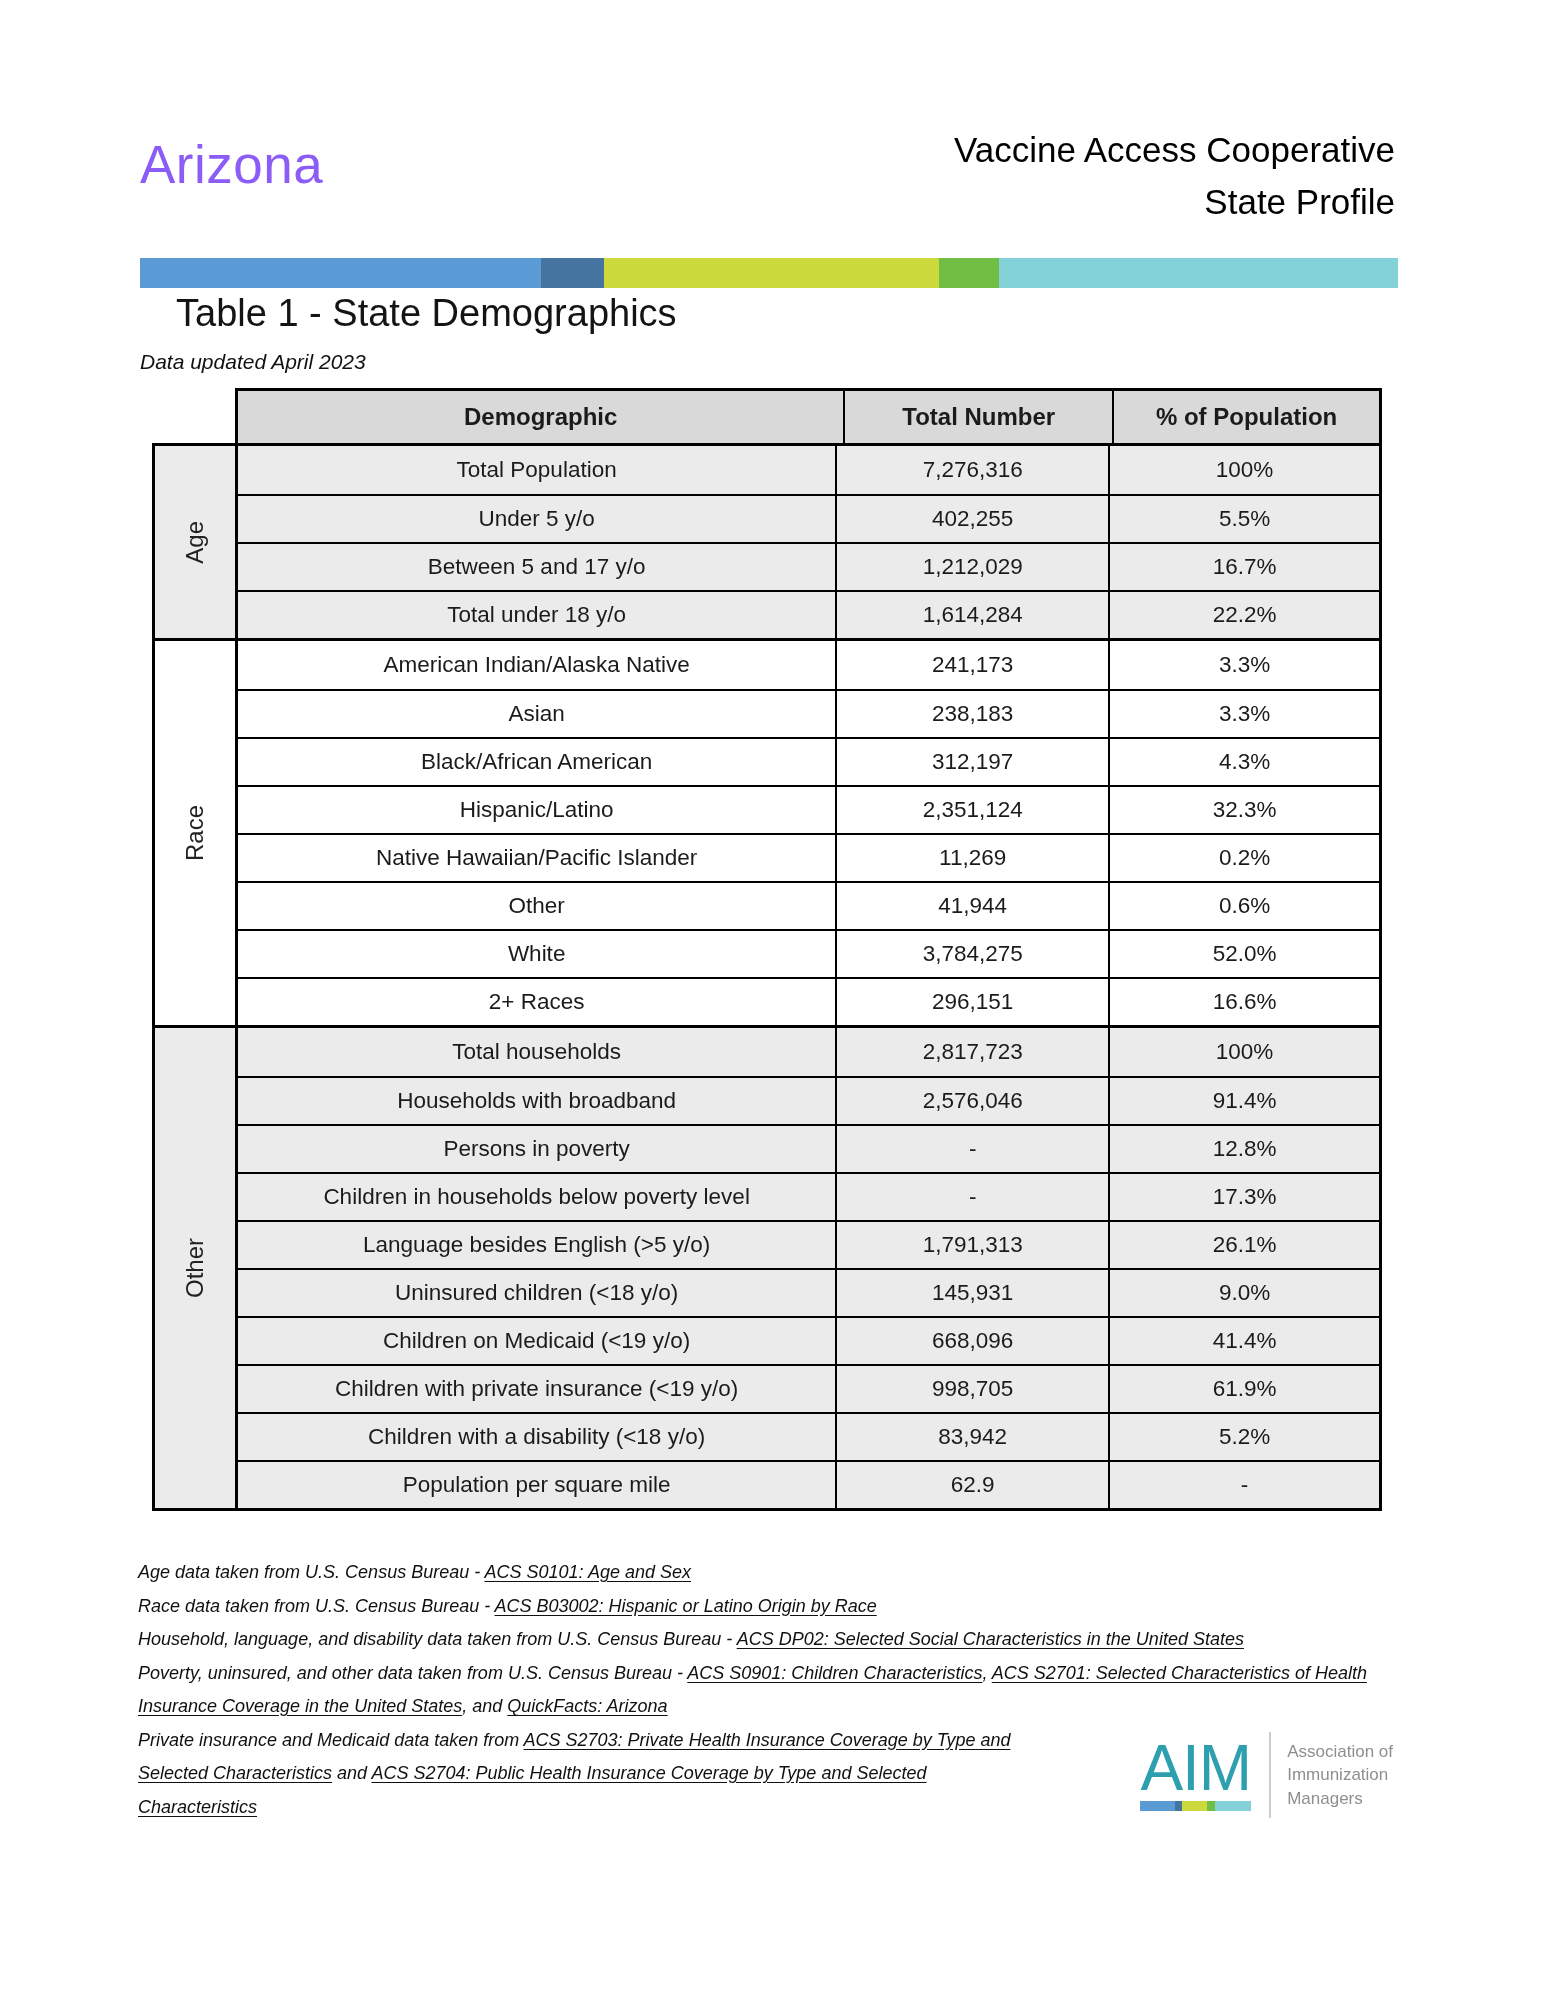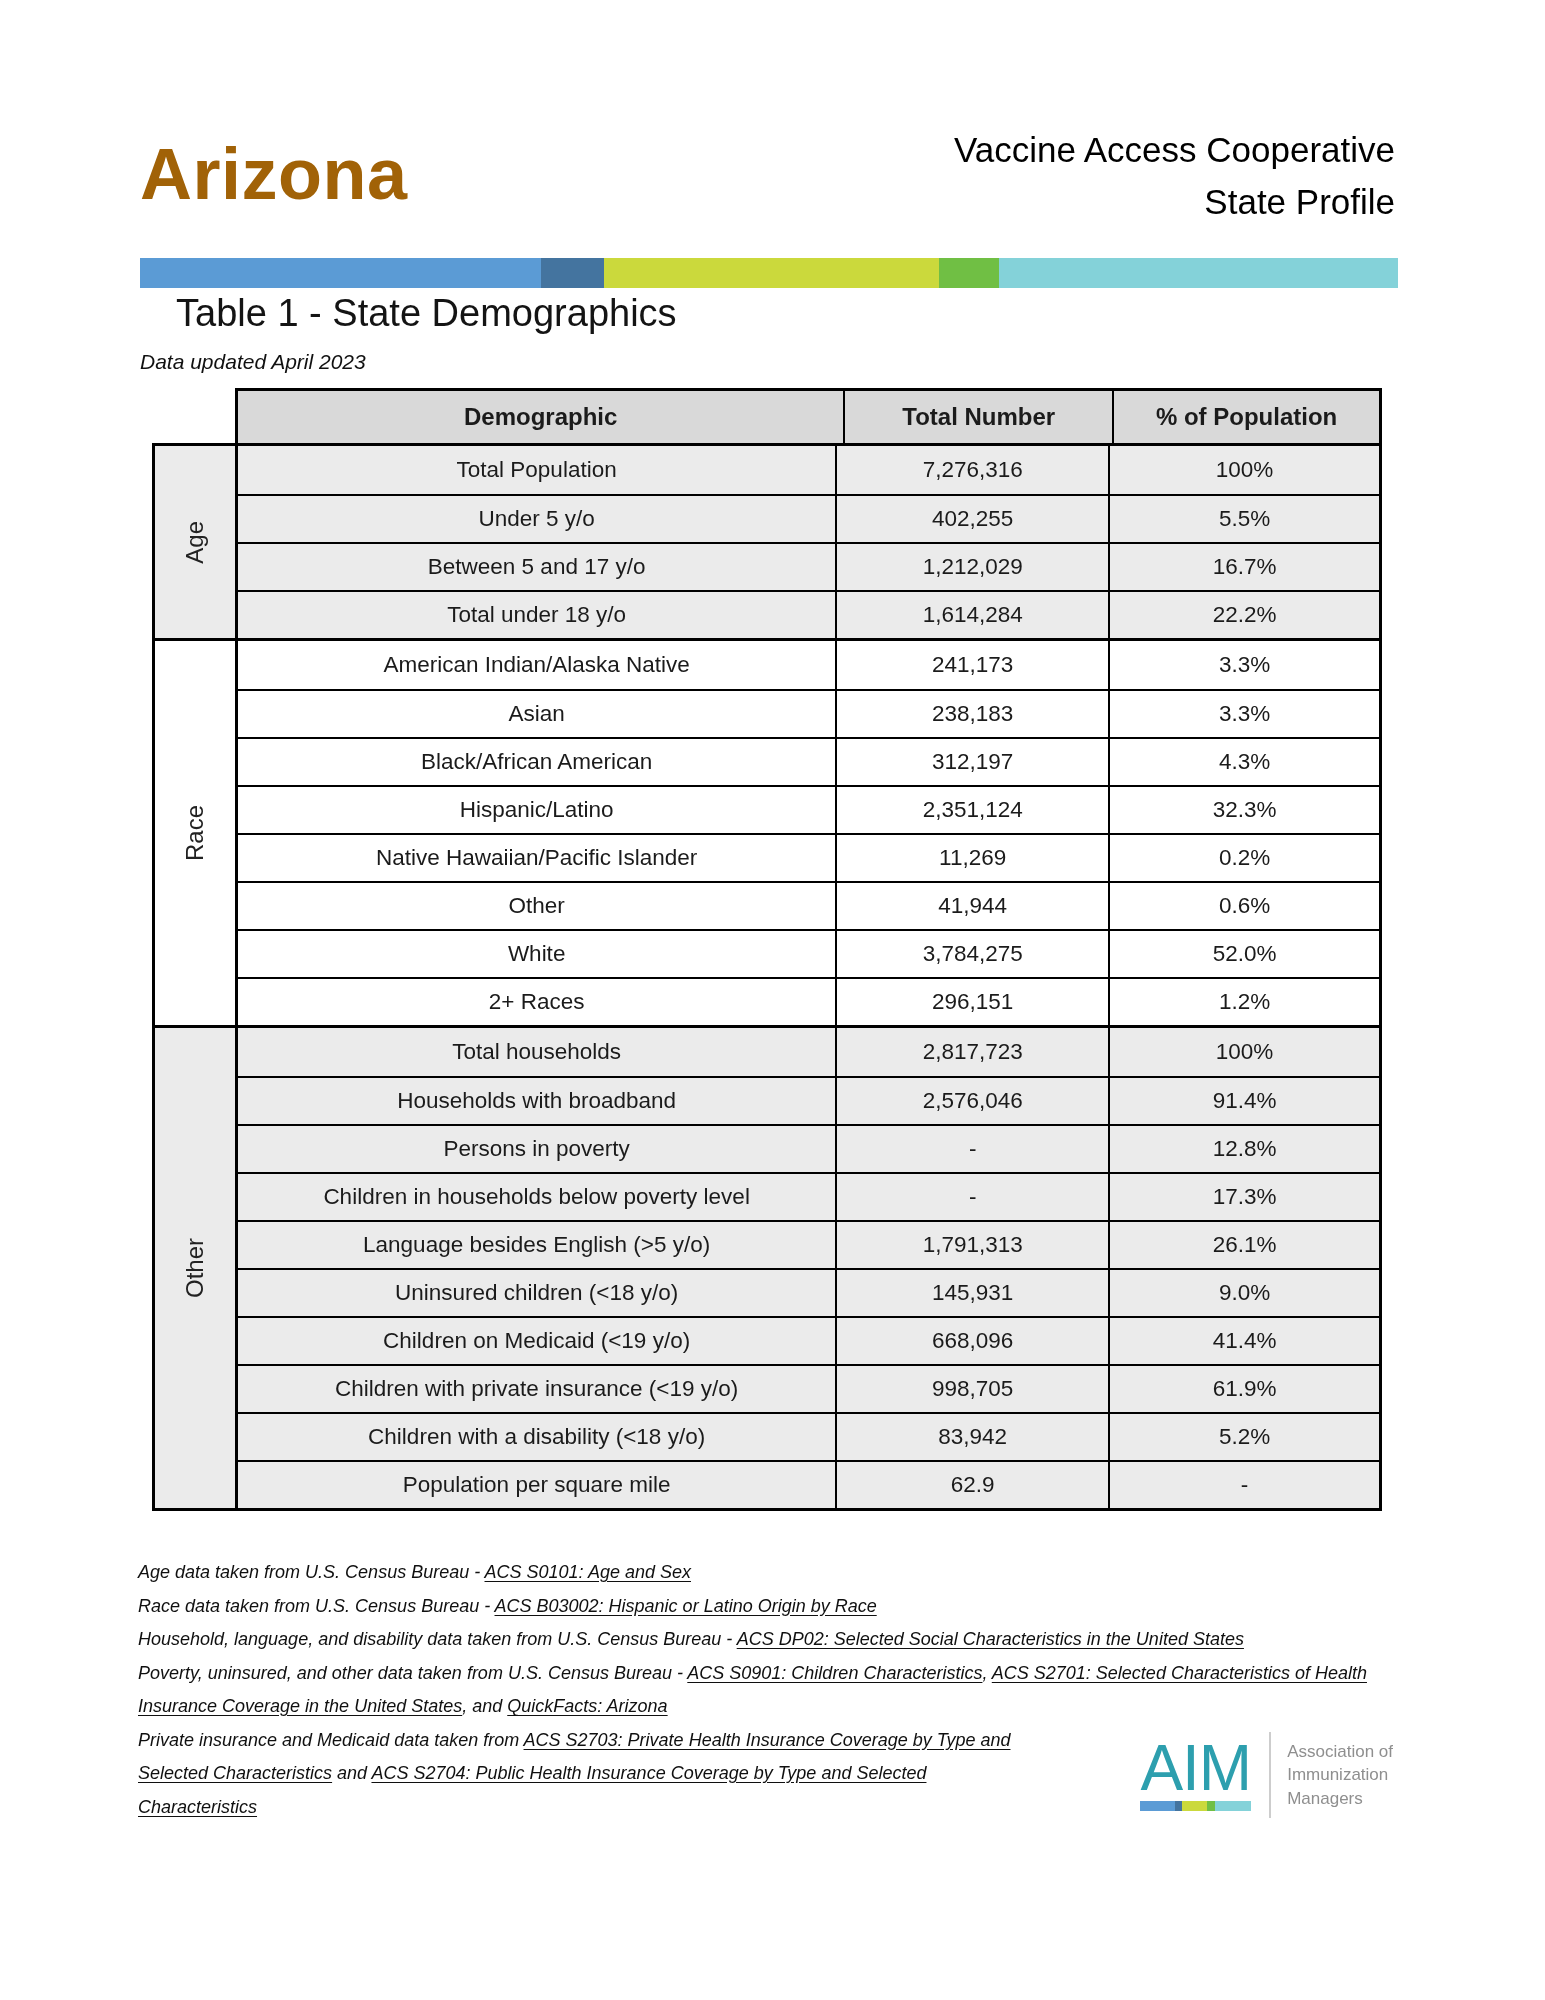--- a/index.html
+++ b/index.html
@@ -1,21 +1,21 @@
 <!DOCTYPE html>
 <html><head>
 <meta charset="utf-8">
 <style>
   html,body{margin:0;padding:0;background:#fff;}
   .page{position:relative;width:1545px;height:2000px;background:#ffffff;
         font-family:"Liberation Sans",sans-serif;color:#1b1b1b;overflow:hidden;}
 
   
-  .state-name{position:absolute;left:140px;top:138px;font-size:72px;font-weight:bold;
-              color:#a16207;letter-spacing:0.5px;line-height:1;}
+  .state-name{position:absolute;left:140px;top:138px;font-size:53px;font-weight:normal;
+              color:#8b5cf6;letter-spacing:0.5px;line-height:1;}
   .program{position:absolute;right:150px;top:124px;text-align:right;font-size:35px;
            color:#000000;line-height:1.48;}
   .accent-bar{position:absolute;left:140px;top:258px;width:1258px;height:30px;display:flex;}
   .seg{height:100%;}
   .seg1{width:31.9%;background:#5b9bd5;}
   .seg2{width:5.0%;background:#44749f;}
   .seg3{width:26.6%;background:#cbd93c;}
   .seg4{width:4.8%;background:#70bf44;}
   .seg5{width:31.7%;background:#84d2d9;}
 
@@ -158,21 +158,21 @@
             <div class="cell c-pct">0.6%</div>
           </div>
           <div class="row">
             <div class="cell c-demo">White</div>
             <div class="cell c-num">3,784,275</div>
             <div class="cell c-pct">52.0%</div>
           </div>
           <div class="row">
             <div class="cell c-demo">2+ Races</div>
             <div class="cell c-num">296,151</div>
-            <div class="cell c-pct">1.2%</div>
+            <div class="cell c-pct">16.6%</div>
           </div>
         </div>
       </div>
 
       <div class="sec shaded">
         <div class="sec-label">
             <span>Other</span>
           </div>
         <div class="sec-rows">
           <div class="row">

